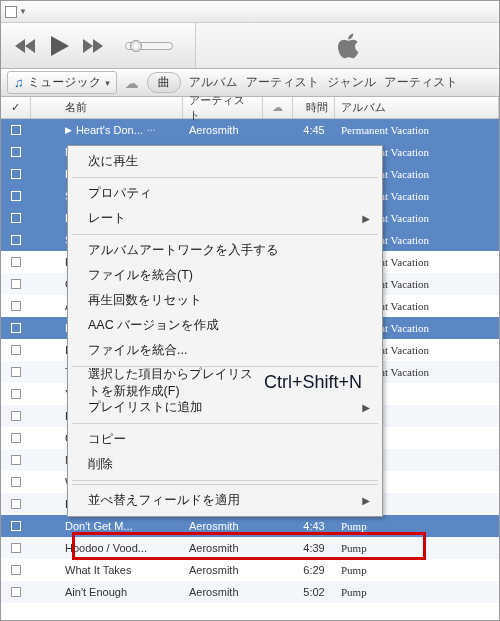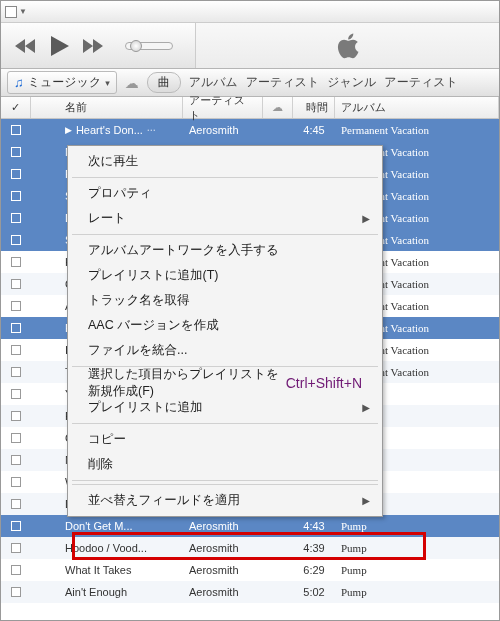--- a/index.html
+++ b/index.html
@@ -44,21 +44,21 @@
 .row .col-name { width: 124px; padding: 0 6px; white-space: nowrap; overflow: hidden; text-overflow: ellipsis; display: flex; align-items: center; gap: 4px; }
 .row .col-artist { width: 80px; padding: 0 6px; white-space: nowrap; overflow: hidden; text-overflow: ellipsis; }
 .row .col-cloud { width: 30px; }
 .row .col-time { width: 42px; text-align: center; padding: 0 6px; }
 .row .col-album { flex: 1; padding: 0 6px; white-space: nowrap; overflow: hidden; text-overflow: ellipsis; font-family: Liberation Serif, serif; }
 .playind { color: #fff; font-size: 9px; }
 
 .ctxmenu { position: absolute; left: 66px; top: 144px; width: 316px; background: #f4f4f4; border: 1px solid #9a9a9a; box-shadow: 2px 2px 4px rgba(0,0,0,0.25); padding: 3px 2px; font-size: 12.5px; color: #222; }
 .ctxmenu .mi { height: 25px; display: flex; align-items: center; padding: 0 18px; position: relative; }
 .ctxmenu .mi .sub { position: absolute; right: 10px; font-size: 10px; color: #555; }
-.ctxmenu .mi .shortcut { margin-left: auto; font-size: 14px; color: #701a75; }
+.ctxmenu .mi .shortcut { margin-left: auto; font-size: 18px; color: #0f172a; }
 .ctxmenu .sep { height: 1px; background: #d0d0d0; margin: 3px 2px; }
 .ctxmenu .hilite { position: absolute; border: 3px solid #d40000; pointer-events: none; }
 </style>
 </head>
 <body>
 
 <div class="titlebar">
   <div class="winicon"></div>
   <span class="dd">▼</span>
 </div>
@@ -383,22 +383,22 @@
     </div>
   </div>
 
 <div class="ctxmenu" id="ctxmenu">
     <div class="mi">次に再生</div>
     <div class="sep"></div>
     <div class="mi">プロパティ</div>
     <div class="mi">レート<span class="sub">▶</span></div>
     <div class="sep"></div>
     <div class="mi">アルバムアートワークを入手する</div>
-    <div class="mi">プレイリストに追加(T)</div>
-    <div class="mi">トラック名を取得</div>
+    <div class="mi">ファイルを統合(T)</div>
+    <div class="mi">再生回数をリセット</div>
     <div class="mi">AAC バージョンを作成</div>
     <div class="mi">ファイルを統合...</div>
     <div class="sep"></div>
     <div class="mi">選択した項目からプレイリストを新規作成(F)<span class="shortcut">Ctrl+Shift+N</span></div>
     <div class="mi">プレイリストに追加<span class="sub">▶</span></div>
     <div class="sep"></div>
     <div class="mi">コピー</div>
     <div class="mi">削除</div>
     <div class="sep"></div>
     <div class="sep"></div>

